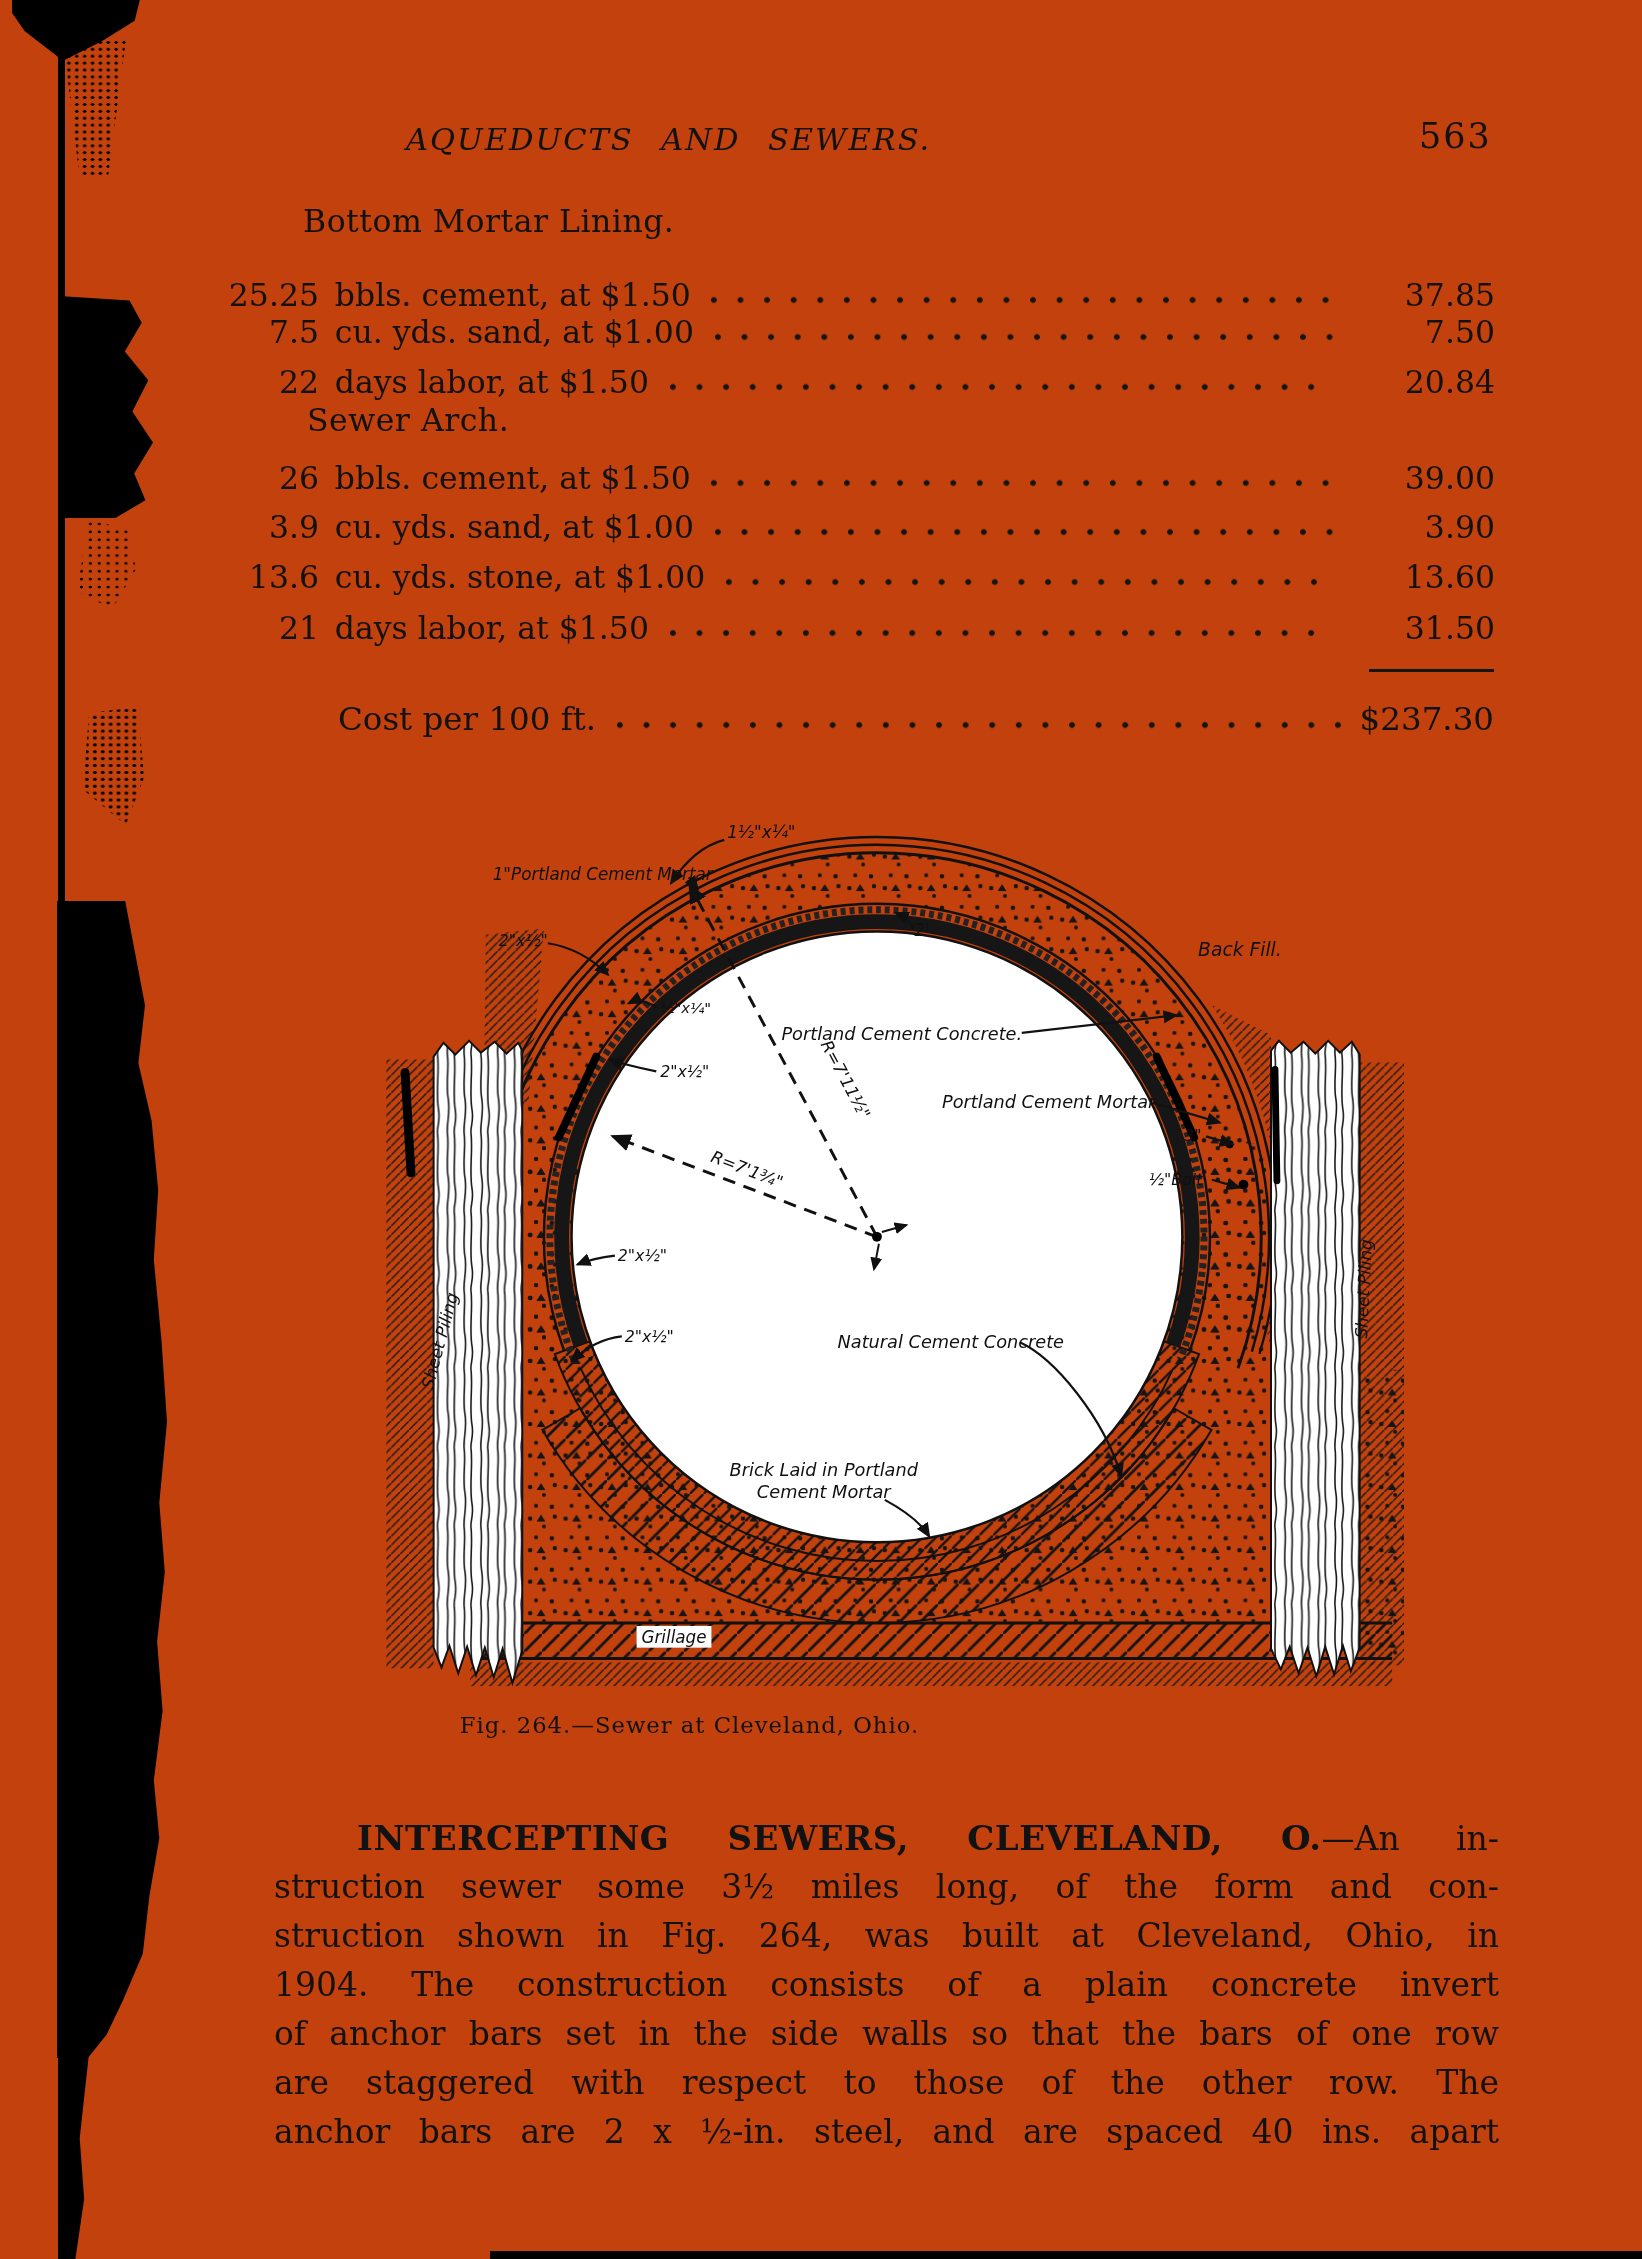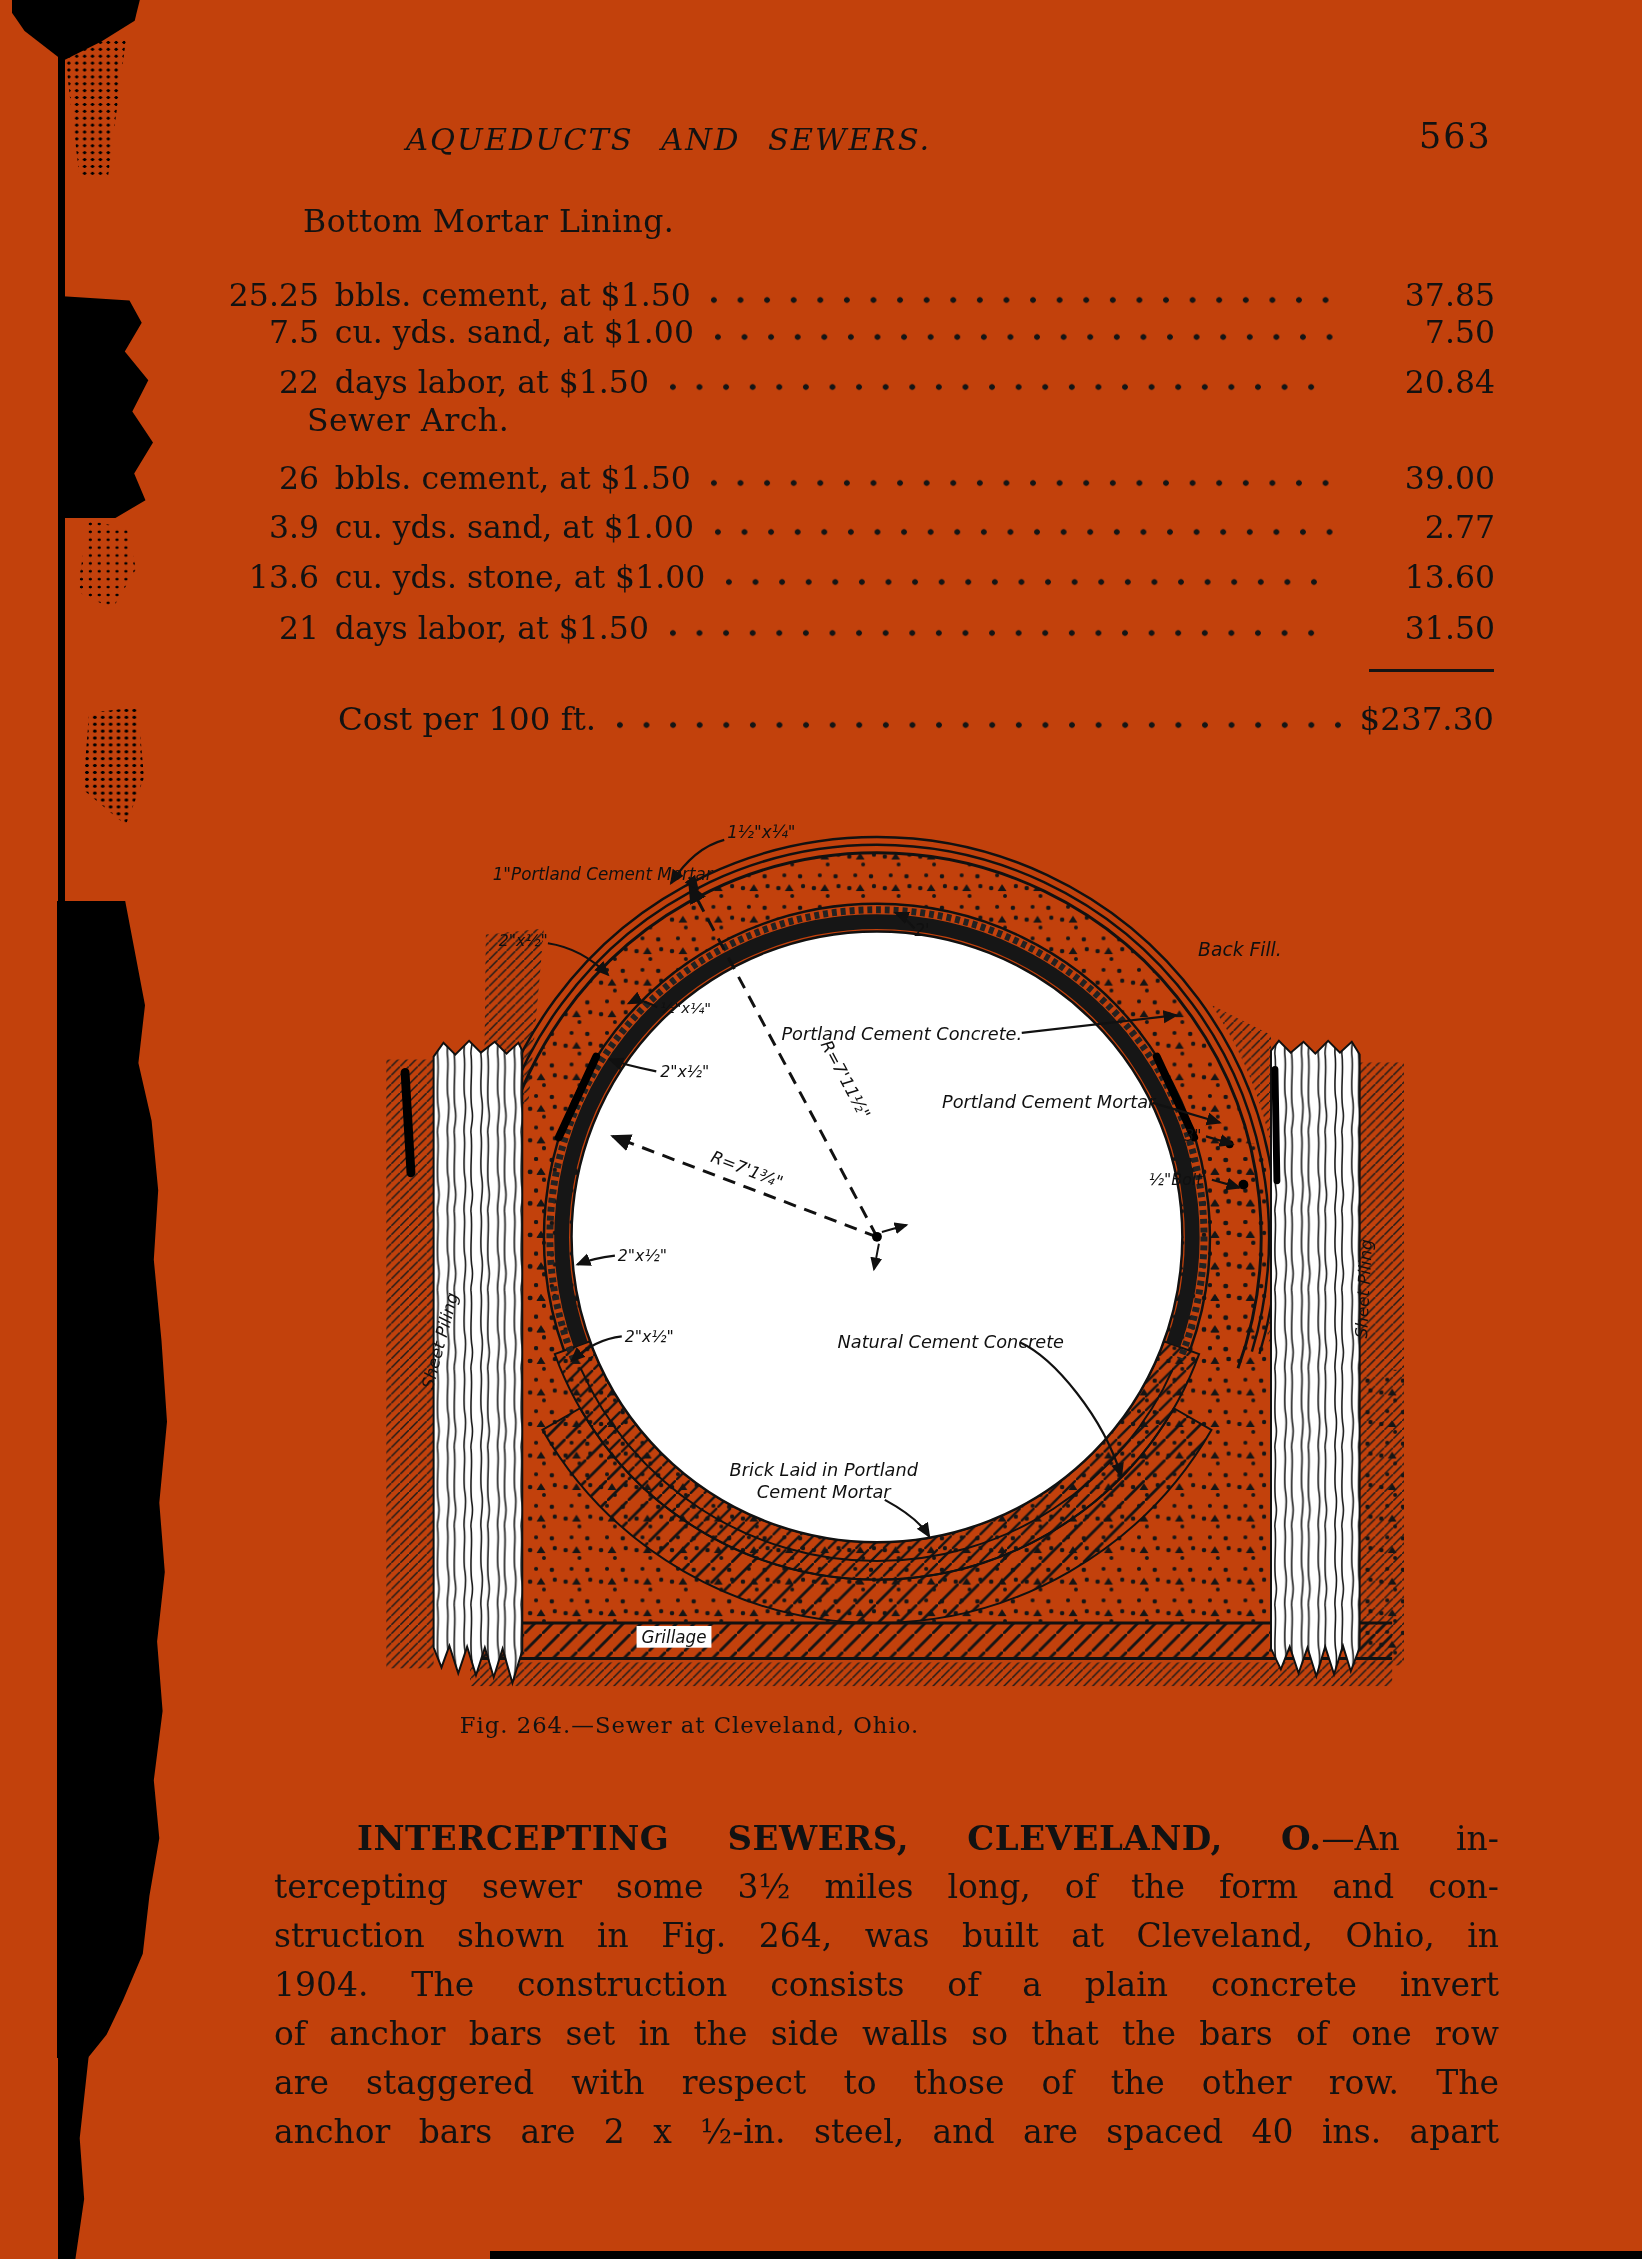--- a/index.html
+++ b/index.html
@@ -100,21 +100,21 @@
   <div class="trow" style="top:453px;">
     <span class="qty">26</span>
     <span class="desc">bbls. cement, at $1.50</span>
     <span class="leader"></span>
     <span class="val">39.00</span>
   </div>
   <div class="trow" style="top:502px;">
     <span class="qty">3.9</span>
     <span class="desc">cu. yds. sand, at $1.00</span>
     <span class="leader"></span>
-    <span class="val">2.77</span>
+    <span class="val">3.90</span>
   </div>
   <div class="trow" style="top:552px;">
     <span class="qty">13.6</span>
     <span class="desc">cu. yds. stone, at $1.00</span>
     <span class="leader"></span>
     <span class="val">13.60</span>
   </div>
   <div class="trow" style="top:603px;">
     <span class="qty">21</span>
     <span class="desc">days labor, at $1.50</span>
@@ -245,21 +245,21 @@
     <text class="flabel" x="556" y="668" font-size="18" text-anchor="middle">Brick Laid in Portland</text>
     <text class="flabel" x="556" y="690" font-size="18" text-anchor="middle">Cement Mortar</text>
     <text class="flabel" x="172" y="532" font-size="17" text-anchor="middle" transform="rotate(-75 172 532)">Sheet Piling</text>
     <text class="flabel" x="1110" y="478" font-size="17" text-anchor="middle" transform="rotate(-87 1110 478)">Sheet Piling</text>
   </svg>
 
   <div class="fig-caption">Fig. 264.—Sewer at Cleveland, Ohio.</div>
 
   <div class="bodytxt">
     <div class="bline indent"><span class="bold">INTERCEPTING SEWERS, CLEVELAND, O.</span><span>—An in-</span></div>
-    <div class="bline">tercepting sewer some 3½ miles long, of the form and con-</div>
+    <div class="bline">struction sewer some 3½ miles long, of the form and con-</div>
     <div class="bline">struction shown in Fig. 264, was built at Cleveland, Ohio, in</div>
     <div class="bline">1904.  The construction consists of a plain concrete invert</div>
     <div class="bline">of anchor bars set in the side walls so that the bars of one row</div>
     <div class="bline">are staggered with respect to those of the other row.  The</div>
     <div class="bline">anchor bars are 2 x ½-in. steel, and are spaced 40 ins. apart</div>
   </div>
 
 </div>
 
 

